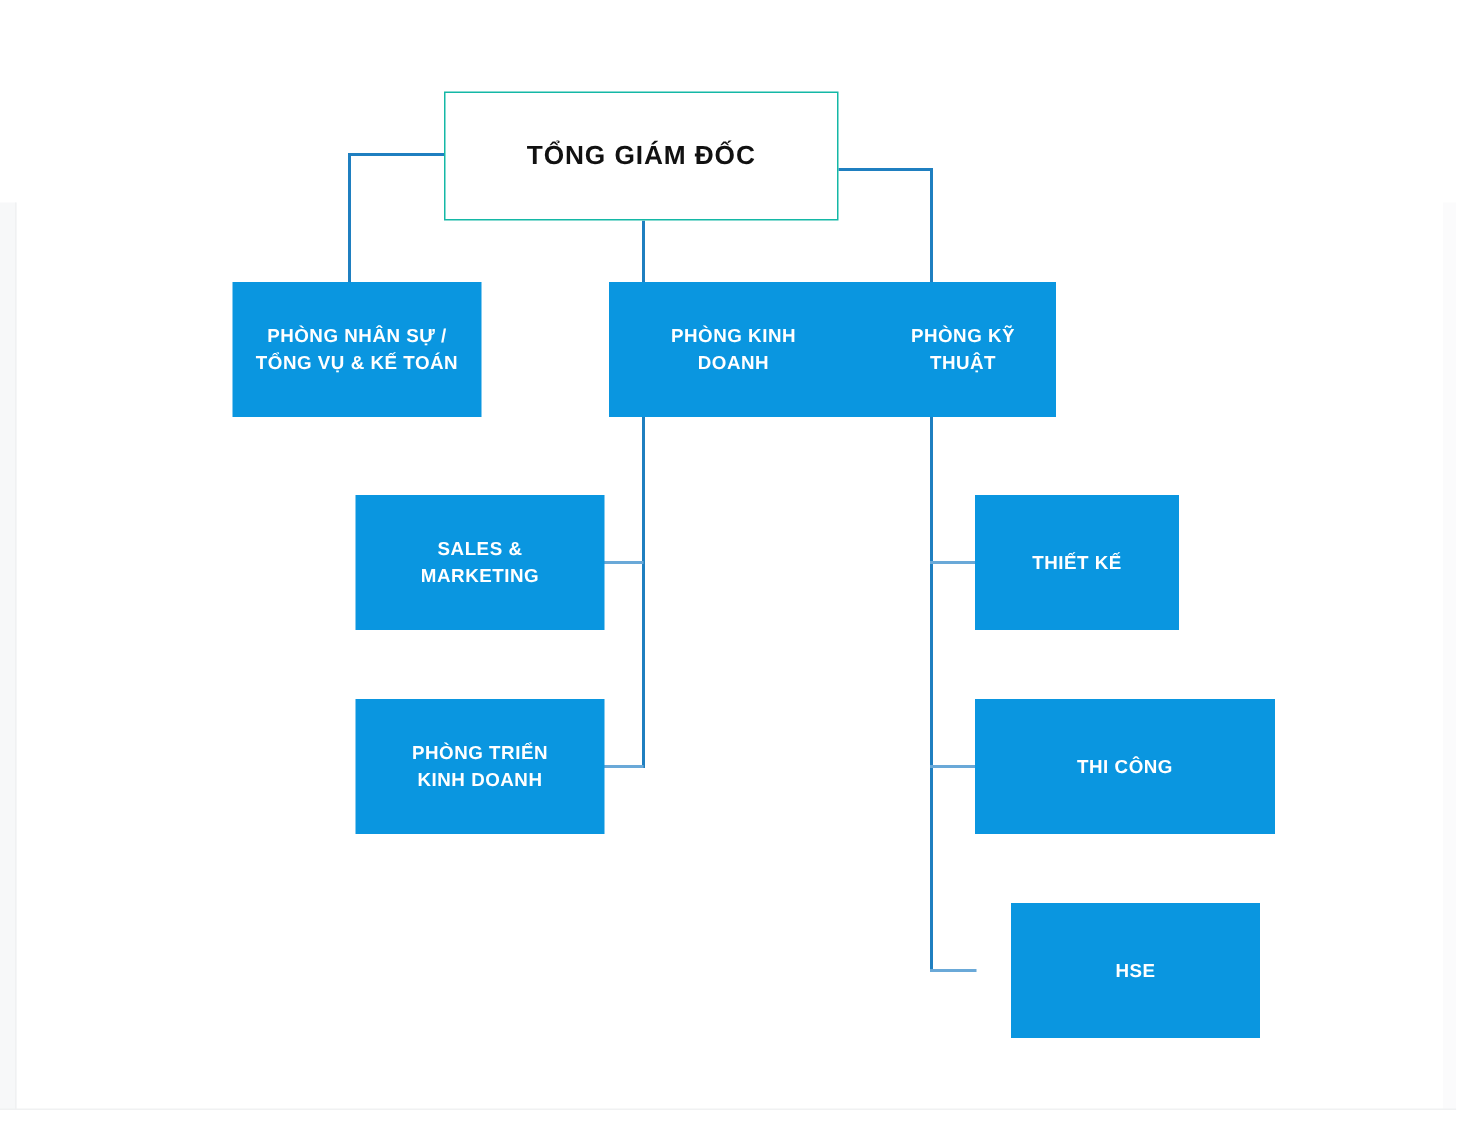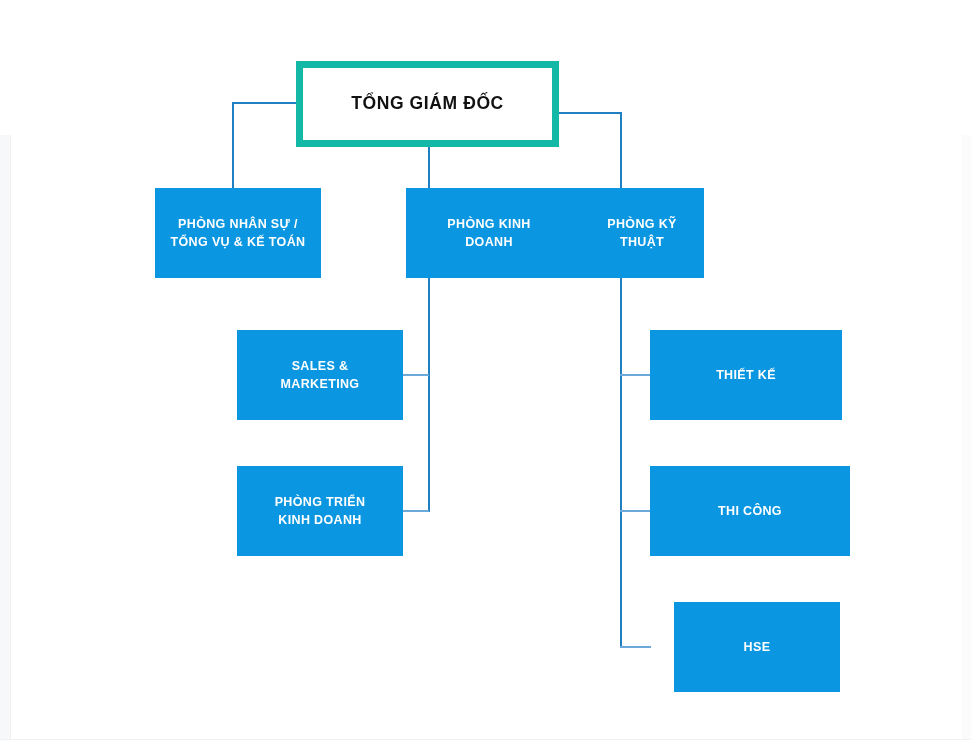--- a/index.html
+++ b/index.html
@@ -68,21 +68,21 @@
     justify-content: center;
     text-align: center;
     font-weight: bold;
     letter-spacing: 0.2px;
     line-height: 1.45;
     user-select: none;
   }
 
   .node-root {
     background: #ffffff;
-    border: 7px solid #14b8a6;
+    border: 1px solid #14b8a6;
     color: #111111;
     font-size: 17.5px;
     letter-spacing: 0.6px;
   }
 
   .node-blue {
     background: #0a96e0;
     color: #ffffff;
     font-size: 12.5px;
     letter-spacing: 0.35px;
@@ -141,21 +141,21 @@
   <div class="node node-blue" style="left:237px; top:330px; width:166px; height:90px;">
     <span class="node-label">SALES &amp;
 MARKETING</span>
   </div>
 
   <div class="node node-blue" style="left:237px; top:466px; width:166px; height:90px;">
     <span class="node-label">PHÒNG TRIỂN
 KINH DOANH</span>
   </div>
 
-  <div class="node node-blue" style="left:650px; top:330px; width:192px; height:90px;">
+  <div class="node node-blue" style="left:650px; top:330px; width:136px; height:90px;">
     <span class="node-label">THIẾT KẾ</span>
   </div>
 
   <div class="node node-blue" style="left:650px; top:466px; width:200px; height:90px;">
     <span class="node-label">THI CÔNG</span>
   </div>
 
   <div class="node node-blue" style="left:674px; top:602px; width:166px; height:90px;">
     <span class="node-label">HSE</span>
   </div>

